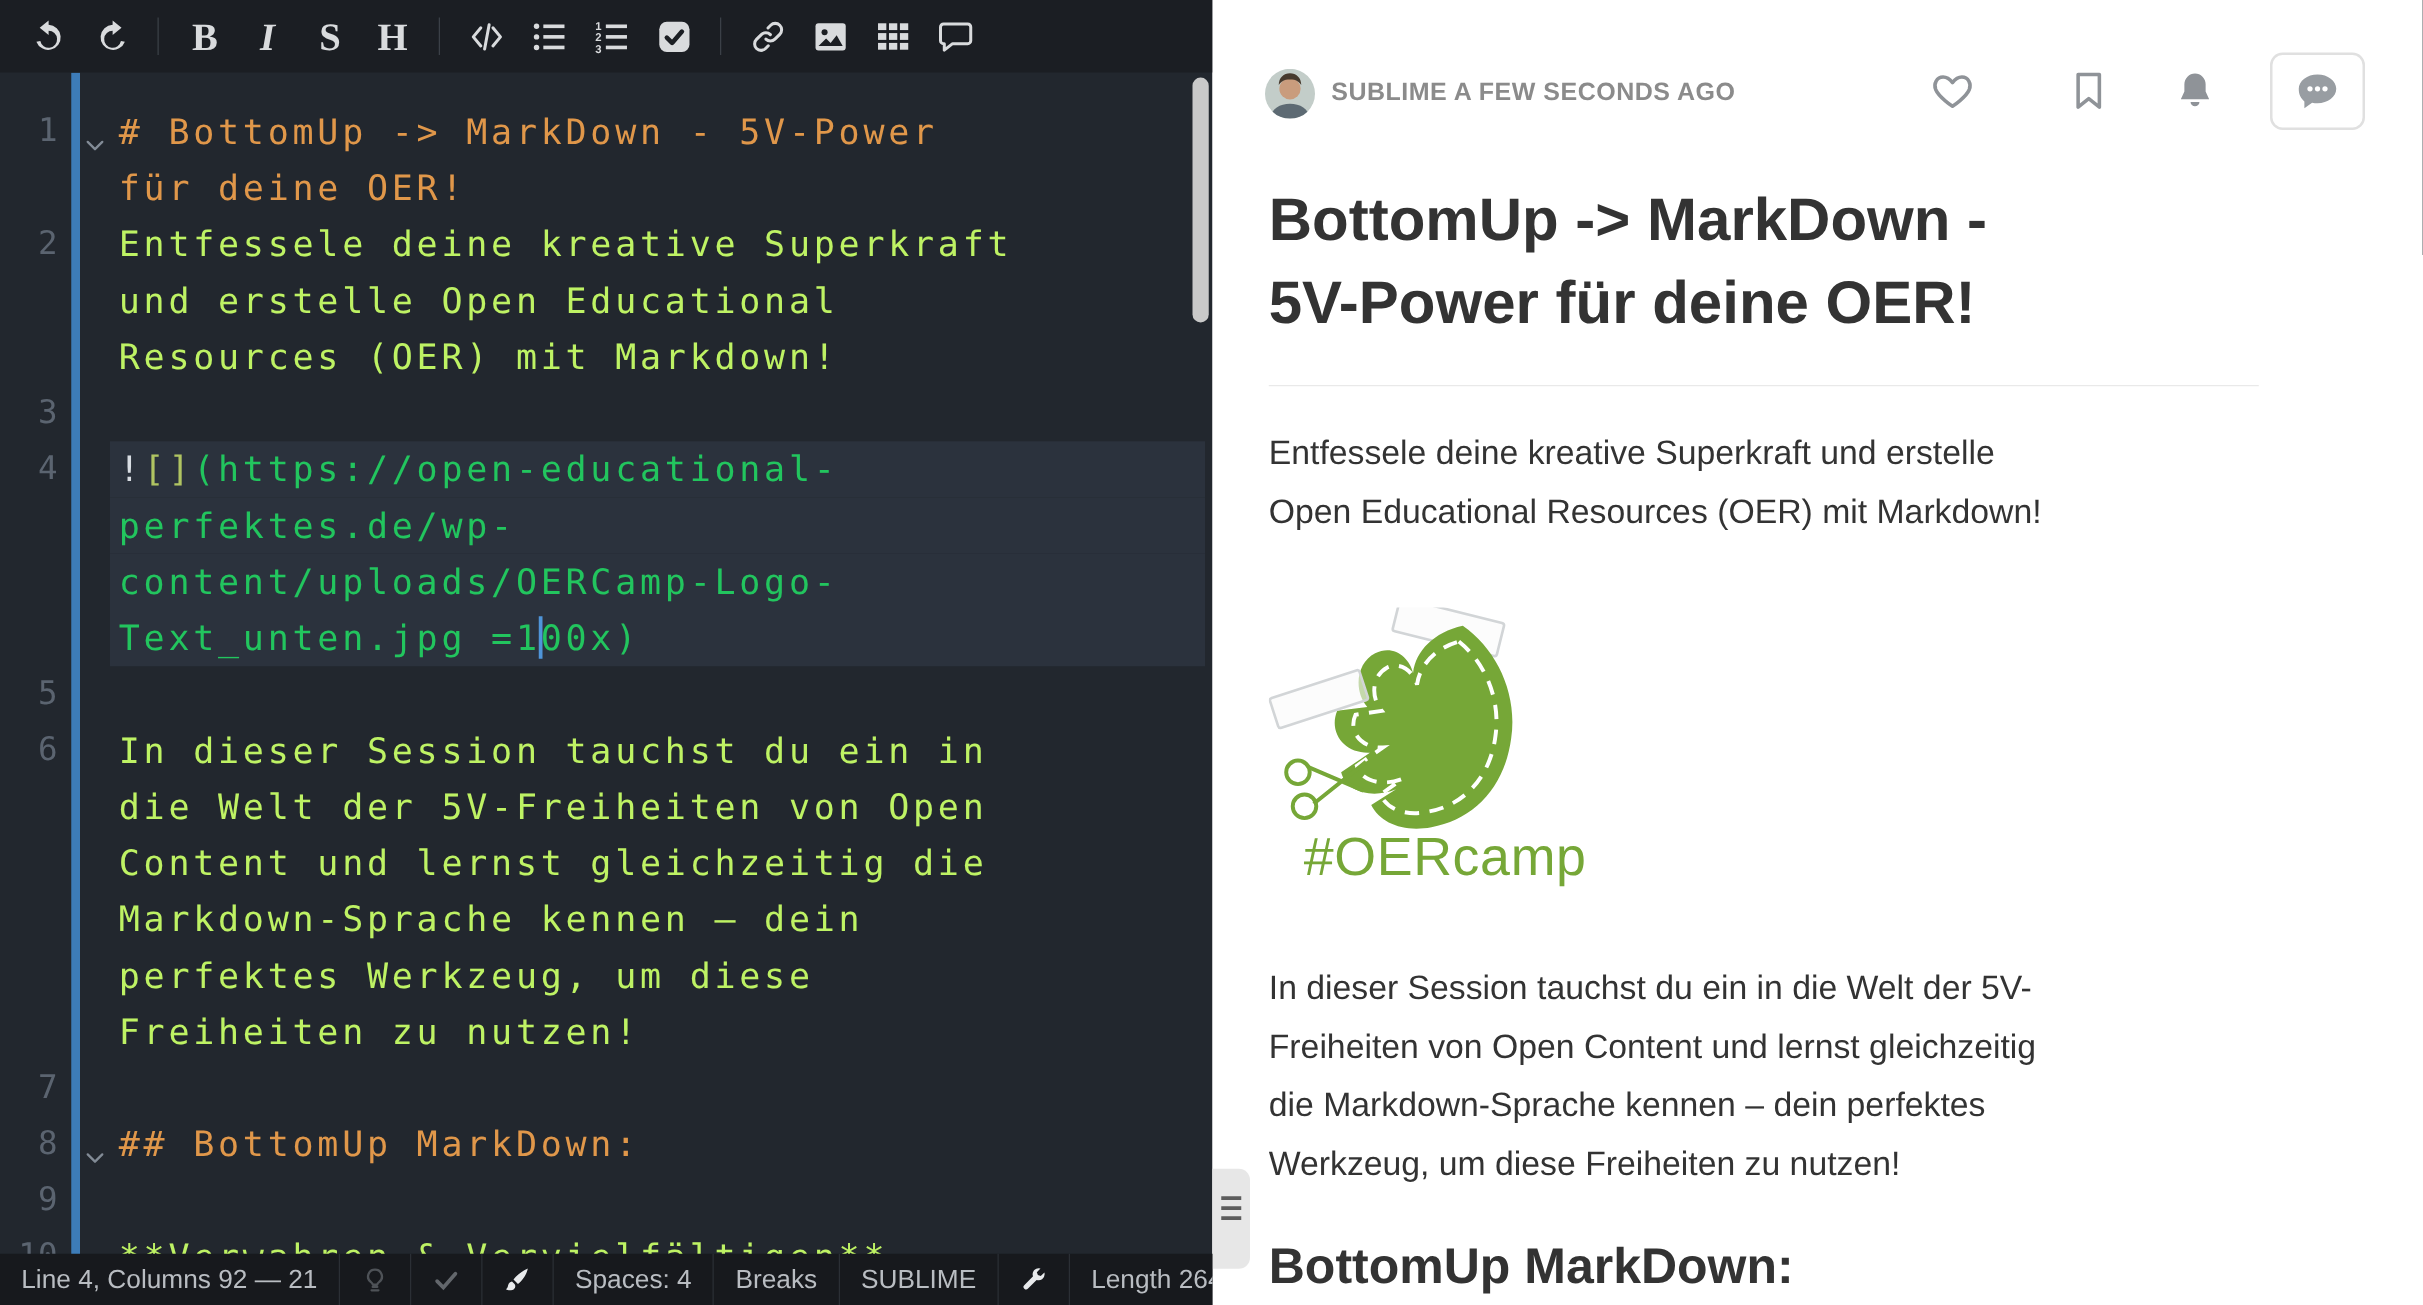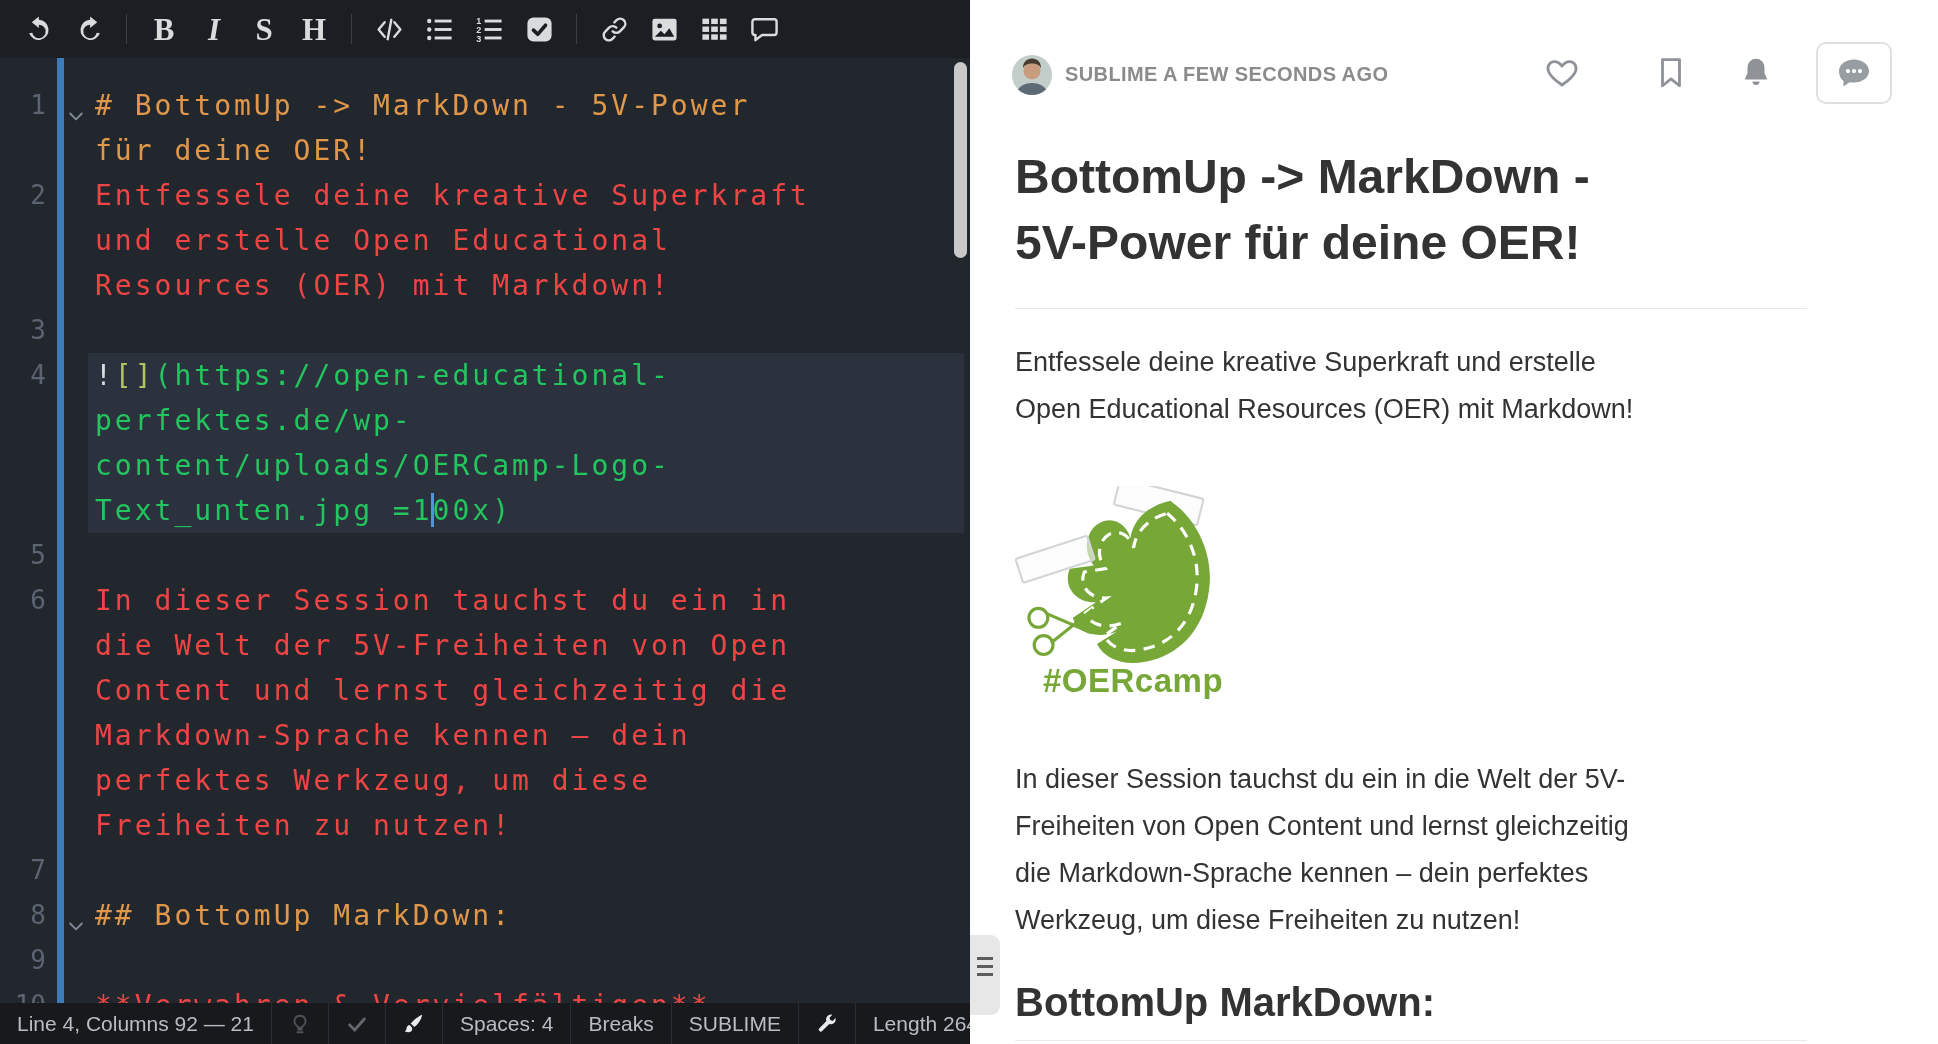--- a/index.html
+++ b/index.html
@@ -20,21 +20,21 @@
   .code-area{position:absolute;left:0;top:0;right:0;padding-top:25px;
              font-family:"DejaVu Sans Mono",monospace;font-size:28px;letter-spacing:3px;line-height:45px}
   .row{height:45px;position:relative;white-space:pre}
   .row.active::before{content:'';position:absolute;left:88px;right:6px;top:0;bottom:0;background:#2b323d}
   .row .num{position:absolute;left:0;top:0;width:46px;text-align:right;color:#5b6470;
             font-size:26px;letter-spacing:0;z-index:3}
   .row .fold{position:absolute;left:66px;top:11px;z-index:3;color:#828b96}
   .row .fold svg{width:20px;height:20px}
   .row .txt{position:absolute;left:95px;top:0;z-index:3}
   .c-head{color:#e0974a;font-weight:normal}
-  .c-text{color:#ef4444}
+  .c-text{color:#bef264}
   .c-url{color:#22c55e}
   .c-br{color:#b0c462}
   .c-pl{color:#d8dde3}
   .cursor{display:inline-block;width:3px;height:34px;background:#4f95d9;vertical-align:-7px;margin:0 -1.5px}
   .scroll-thumb{position:absolute;right:3px;top:4px;width:13px;height:196px;background:#c9c9c9;
                 border-radius:7px;z-index:5}
   
   .statusbar{position:absolute;left:0;bottom:0;width:975px;height:41px;background:#17191d;
              display:flex;align-items:stretch;z-index:10;color:#b9bdc2;font-size:21px}
   .sb-item{display:flex;align-items:center;padding:11px 17px;border-right:1px solid #2b2f35;white-space:nowrap}
@@ -51,21 +51,21 @@
                   border-radius:10px;box-sizing:border-box;display:flex;align-items:center;justify-content:center;
                   color:#989da2;cursor:pointer;background:#fff}
   .pv-comment-btn svg{width:36px;height:36px}
   .pv-content{position:absolute;left:45px;top:118px;width:792px;color:#333}
   .pv-content h1{font-size:48px;line-height:66px;font-weight:bold;margin:26px 0 0;padding-bottom:32px;
                  border-bottom:1px solid #e9e9e9;color:#333}
   .pv-content p{font-size:27px;line-height:47px;margin:30px 0 0;color:#333}
   .pv-p2{margin-top:56px !important}
   .logo-fig{margin-top:53px;width:210px}
   .logo-fig svg{display:block}
-  .logo-caption{font-size:33px;font-weight:bold;color:#76a737;margin:-4px 0 0 28px;letter-spacing:.5px}
+  .logo-caption{font-size:43px;font-weight:normal;color:#76a737;margin:-4px 0 0 28px;letter-spacing:.5px}
   .pv-content h2{font-size:40px;line-height:48px;font-weight:bold;margin:34px 0 0;padding-bottom:14px;
                  border-bottom:1px solid #e9e9e9;color:#333}
   .grip{position:absolute;left:0;top:935px;width:30px;height:80px;background:#e7e7e7;
         border-radius:0 9px 9px 0;cursor:col-resize;z-index:6}
   .grip .bars{position:absolute;left:7px;top:22px}
   .grip .bars div{width:16px;height:3px;background:#5d5d5d;margin-bottom:5px}
 </style>
 </head>
 <body>
 

